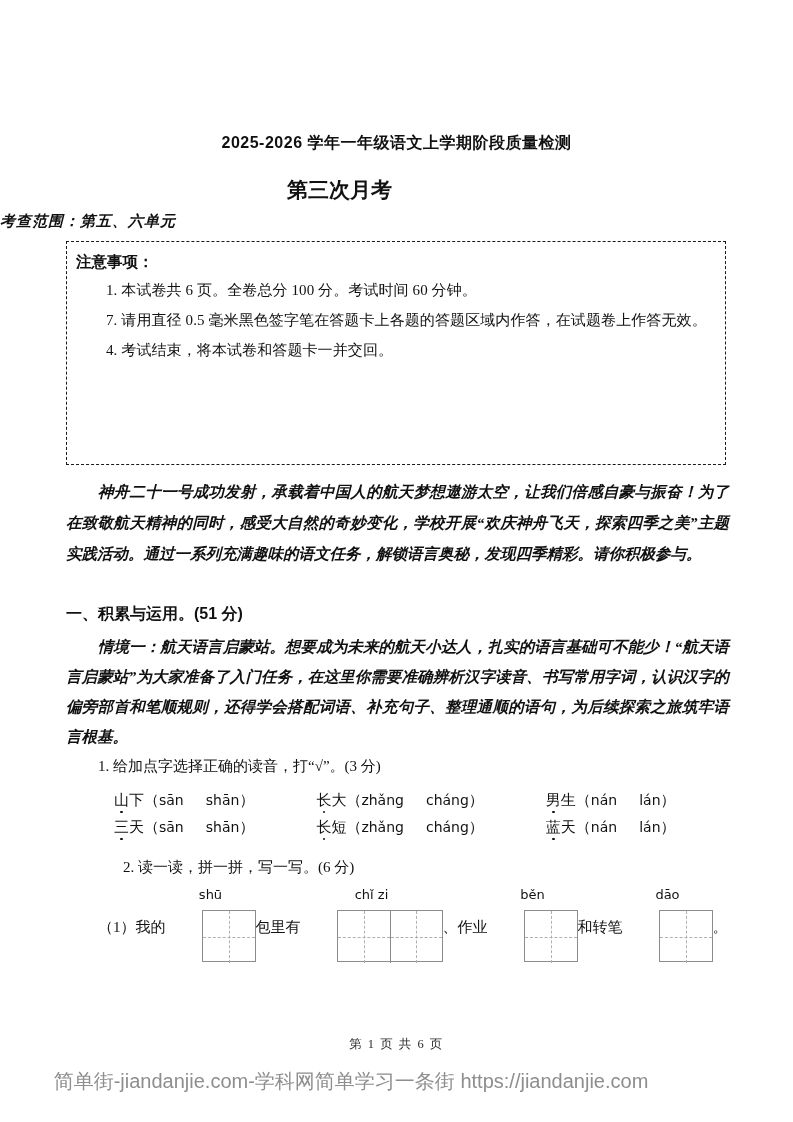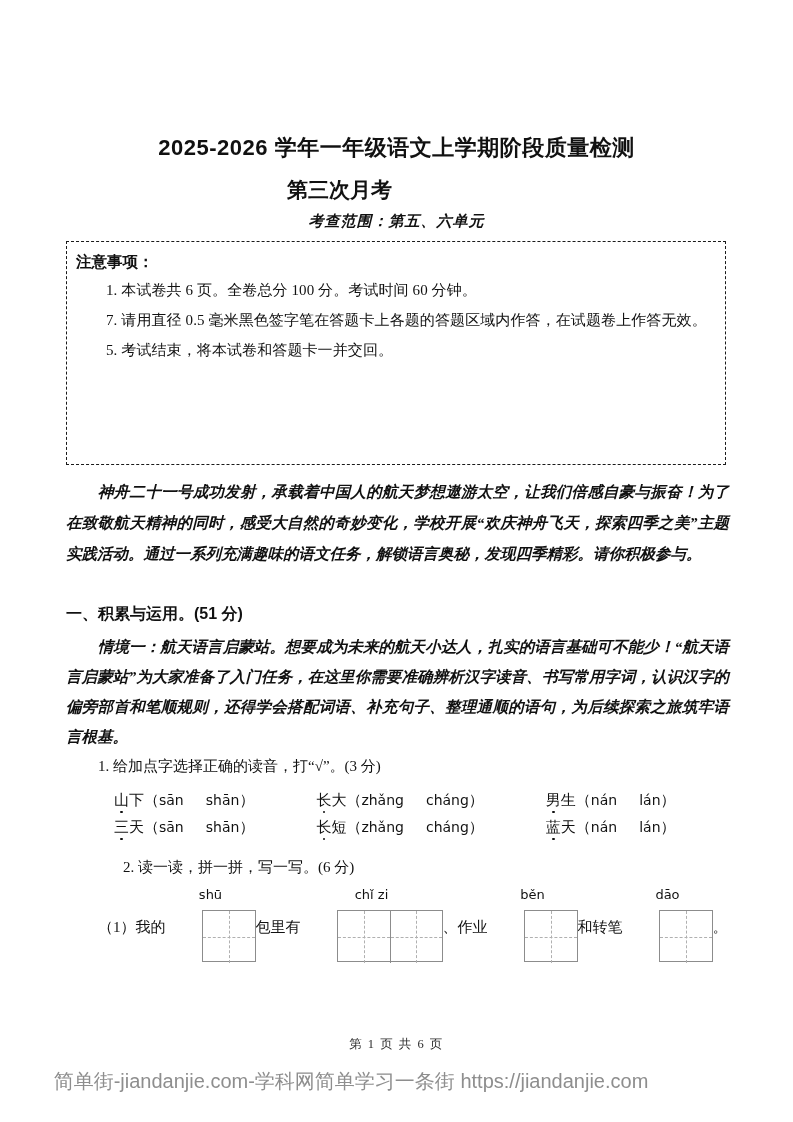--- a/index.html
+++ b/index.html
@@ -22,39 +22,38 @@
     width: 793px;
     height: 1122px;
   }
 
   
   .title-main {
     position: absolute;
     left: 0; top: 133px;
     width: 793px;
     text-align: center;
-    font-size: 22px;
+    font-size: 16px;
     font-weight: bold;
     letter-spacing: 0.5px;
     font-family: "Liberation Sans", "DejaVu Sans", sans-serif;
   }
   .title-sub {
     position: absolute;
     left: 0; top: 176px;
     width: 679px;
     text-align: center;
     font-size: 21px;
     font-weight: bold;
     font-family: "Liberation Sans", "DejaVu Sans", sans-serif;
   }
   .title-scope {
     position: absolute;
     left: 0; top: 212px;
     width: 793px;
-    text-align: center;
     font-size: 15px;
     font-weight: bold;
     font-style: italic;
     font-family: "Liberation Serif", "DejaVu Serif", serif;
     letter-spacing: 1px;
   }
 
   
   .notice-box {
     position: absolute;
@@ -239,21 +238,21 @@
 <div class="page">
 
   <div class="title-main">2025-2026 学年一年级语文上学期阶段质量检测</div>
   <div class="title-sub">第三次月考</div>
   <div class="title-scope">考查范围：第五、六单元</div>
 
   <div class="notice-box">
     <div class="notice-title">注意事项：</div>
     <div class="notice-item">1. 本试卷共 6 页。全卷总分 100 分。考试时间 60 分钟。</div>
     <div class="notice-item">7. 请用直径 0.5 毫米黑色签字笔在答题卡上各题的答题区域内作答，在试题卷上作答无效。</div>
-    <div class="notice-item">5. 考试结束，将本试卷和答题卡一并交回。</div>
+    <div class="notice-item">4. 考试结束，将本试卷和答题卡一并交回。</div>
   </div>
 
   <div class="intro-para">神舟二十一号成功发射，承载着中国人的航天梦想遨游太空，让我们倍感自豪与振奋！为了在致敬航天精神的同时，感受大自然的奇妙变化，学校开展“欢庆神舟飞天，探索四季之美”主题实践活动。通过一系列充满趣味的语文任务，解锁语言奥秘，发现四季精彩。请你积极参与。</div>
 
   <div class="section-head">一、积累与运用。(51 分)</div>
 
   <div class="situation-para">情境一：航天语言启蒙站。想要成为未来的航天小达人，扎实的语言基础可不能少！“航天语言启蒙站”为大家准备了入门任务，在这里你需要准确辨析汉字读音、书写常用字词，认识汉字的偏旁部首和笔顺规则，还得学会搭配词语、补充句子、整理通顺的语句，为后续探索之旅筑牢语言根基。</div>
 
   <div class="q1-stem">1. 给加点字选择正确的读音，打“√”。(3 分)</div>
   <div class="q1-row r1"><span class="q1-cell"><span class="dotted-char">山</span><span>下</span><span>（</span><span style="font-family: &quot;DejaVu Sans&quot;, sans-serif; font-size: 14px;">sān</span><span class="pin-gap"></span><span style="font-family: &quot;DejaVu Sans&quot;, sans-serif; font-size: 14px;">shān</span><span>）</span></span><span class="gap-a"></span><span class="q1-cell"><span class="dotted-char">长</span><span>大</span><span>（</span><span style="font-family: &quot;DejaVu Sans&quot;, sans-serif; font-size: 14px;">zhǎng</span><span class="pin-gap"></span><span style="font-family: &quot;DejaVu Sans&quot;, sans-serif; font-size: 14px;">cháng</span><span>）</span></span><span class="gap-b"></span><span class="q1-cell"><span class="dotted-char">男</span><span>生</span><span>（</span><span style="font-family: &quot;DejaVu Sans&quot;, sans-serif; font-size: 14px;">nán</span><span class="pin-gap"></span><span style="font-family: &quot;DejaVu Sans&quot;, sans-serif; font-size: 14px;">lán</span><span>）</span></span></div>

